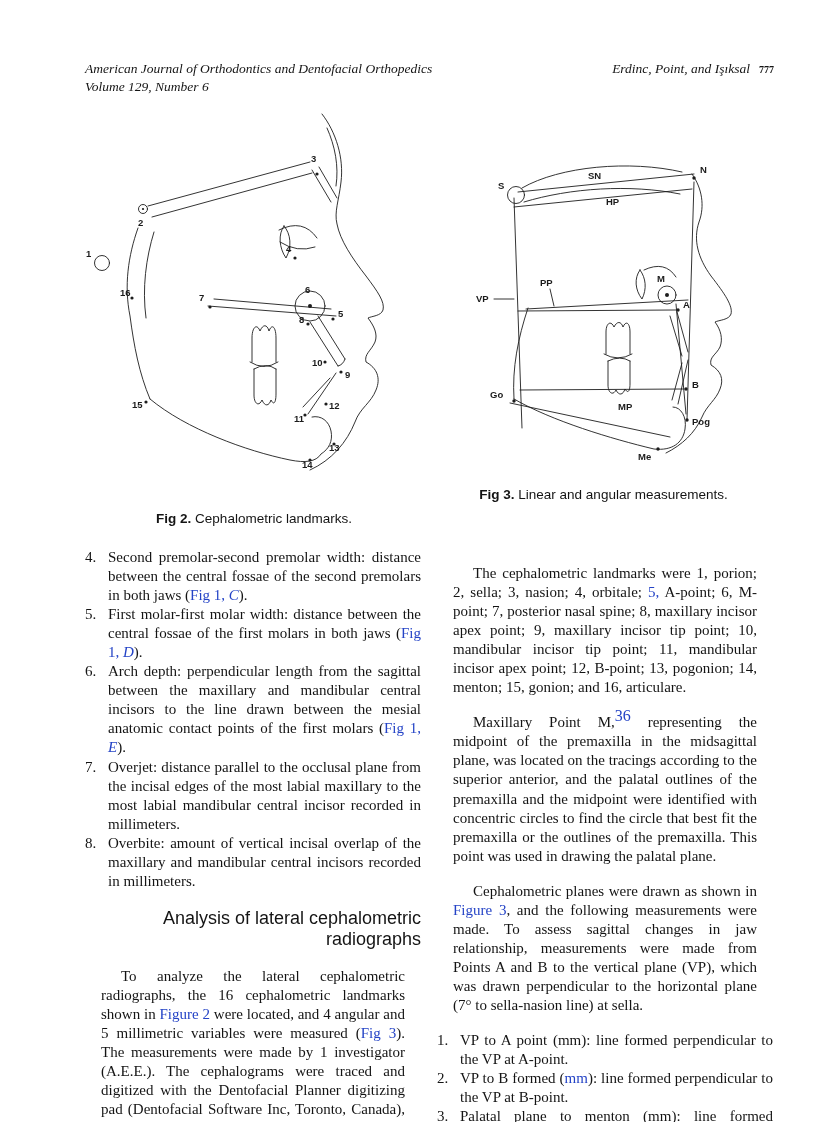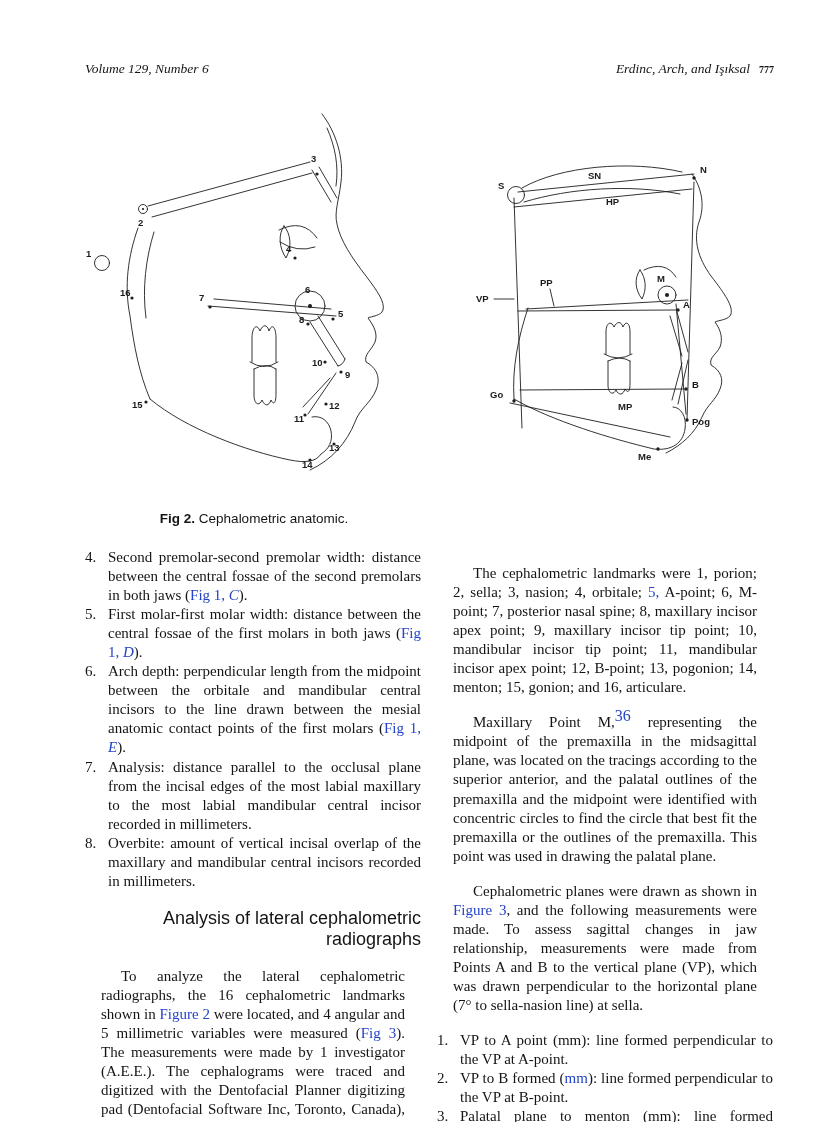--- a/index.html
+++ b/index.html
@@ -58,24 +58,25 @@
   .seg-italic { font-style: italic; }
   sup { font-size: 16px; line-height: 0; }
 </style>
 </head>
 <body>
 
 <div>
 
   <div class="running-head">
     <div class="rh-left">
+      <div>American Journal of Orthodontics and Dentofacial Orthopedics</div>
       <div>Volume 129, Number 6</div>
     </div>
     <div class="rh-right">
-      <span>Erdinc, Arch, and Işıksal</span><span class="folio">777</span>
+      <span>Erdinc, Point, and Işıksal</span><span class="folio">777</span>
     </div>
   </div>
 
   <div class="figure fig2">
     <svg class="tracing" width="340" height="392" viewBox="0 0 340 392" fill="none" stroke="#1d1d1d" stroke-width="0.9" stroke-linecap="round" stroke-linejoin="round">
 
       <path d="M238 4 C252 22 260 48 257 72 C255 90 250 102 253 114 C256 130 268 148 282 166 C294 182 301 192 299 200 C297 206 288 206 284 208 C290 216 294 224 291 232 C287 241 280 244 282 252 C293 258 297 268 292 280 C287 293 276 298 271 312 C263 332 248 350 226 360"></path>
       <path d="M243 18 C251 36 255 56 252 76"></path>
 
       <path d="M64 96 L226 52"></path>
@@ -148,21 +149,21 @@
         <text x="210" y="312">11</text>
         <text x="245" y="299">12</text>
         <text x="245" y="341">13</text>
         <text x="218" y="358">14</text>
         <text x="48" y="298">15</text>
         <text x="36" y="186">16</text>
       </g>
     </svg>
     <div class="caption">
       <b>Fig 2.</b>
-      <span>Cephalometric anatomic.</span>
+      <span>Cephalometric landmarks.</span>
     </div>
   </div>
 
   <div class="figure fig3">
     <svg class="tracing" width="347" height="320" viewBox="0 0 347 320" fill="none" stroke="#1d1d1d" stroke-width="0.9" stroke-linecap="round" stroke-linejoin="round">
 
       <path d="M92 30 C130 8 200 2 252 14"></path>
       <path d="M94 44 C140 30 200 26 250 36"></path>
 
       <circle cx="86" cy="37" r="8.5"></circle>
@@ -229,40 +230,44 @@
         <text x="46" y="144">VP</text>
         <text x="227" y="124">M</text>
         <text x="253" y="150">A</text>
         <text x="60" y="240">Go</text>
         <text x="188" y="252">MP</text>
         <text x="262" y="230">B</text>
         <text x="262" y="267">Pog</text>
         <text x="208" y="302">Me</text>
       </g>
     </svg>
+    <div class="caption">
+      <b>Fig 3.</b>
+      <span>Linear and angular measurements.</span>
+    </div>
   </div>
 
   <div class="columns">
 
     <div class="col">
       <div class="list-item">
         <span class="li-num">4.</span>
         <span class="li-body"><span>Second premolar-second premolar width: distance between the central fossae of the second premolars in both jaws (</span><span class="seg-link">Fig 1, </span><span class="seg-link seg-italic">C</span><span>).</span></span>
       </div>
       <div class="list-item">
         <span class="li-num">5.</span>
         <span class="li-body"><span>First molar-first molar width: distance between the central fossae of the first molars in both jaws (</span><span class="seg-link">Fig 1, </span><span class="seg-link seg-italic">D</span><span>).</span></span>
       </div>
       <div class="list-item">
         <span class="li-num">6.</span>
-        <span class="li-body"><span>Arch depth: perpendicular length from the midpoint between the orbitale and mandibular central incisors to the line drawn between the mesial anatomic contact points of the first molars (</span><span class="seg-link">Fig 1, </span><span class="seg-link seg-italic">E</span><span>).</span></span>
+        <span class="li-body"><span>Arch depth: perpendicular length from the sagittal between the maxillary and mandibular central incisors to the line drawn between the mesial anatomic contact points of the first molars (</span><span class="seg-link">Fig 1, </span><span class="seg-link seg-italic">E</span><span>).</span></span>
       </div>
       <div class="list-item">
         <span class="li-num">7.</span>
-        <span class="li-body"><span>Analysis: distance parallel to the occlusal plane from the incisal edges of the most labial maxillary to the most labial mandibular central incisor recorded in millimeters.</span></span>
+        <span class="li-body"><span>Overjet: distance parallel to the occlusal plane from the incisal edges of the most labial maxillary to the most labial mandibular central incisor recorded in millimeters.</span></span>
       </div>
       <div class="list-item">
         <span class="li-num">8.</span>
         <span class="li-body"><span>Overbite: amount of vertical incisal overlap of the maxillary and mandibular central incisors recorded in millimeters.</span></span>
       </div>
 
       <h3 class="section-heading">Analysis of lateral cephalometric radiographs</h3>
 
       <p class="para"><span>To analyze the lateral cephalometric radiographs, the 16 cephalometric landmarks shown in </span><span class="seg-link">Figure 2</span><span> were located, and 4 angular and 5 millimetric variables were measured (</span><span class="seg-link">Fig 3</span><span>). The measurements were made by 1 investigator (A.E.E.). The cephalograms were traced and digitized with the Dentofacial Planner digitizing pad (Dentofacial Software Inc, Toronto, Canada), and the information was stored and analyzed on a computer.</span></p>
     </div>

